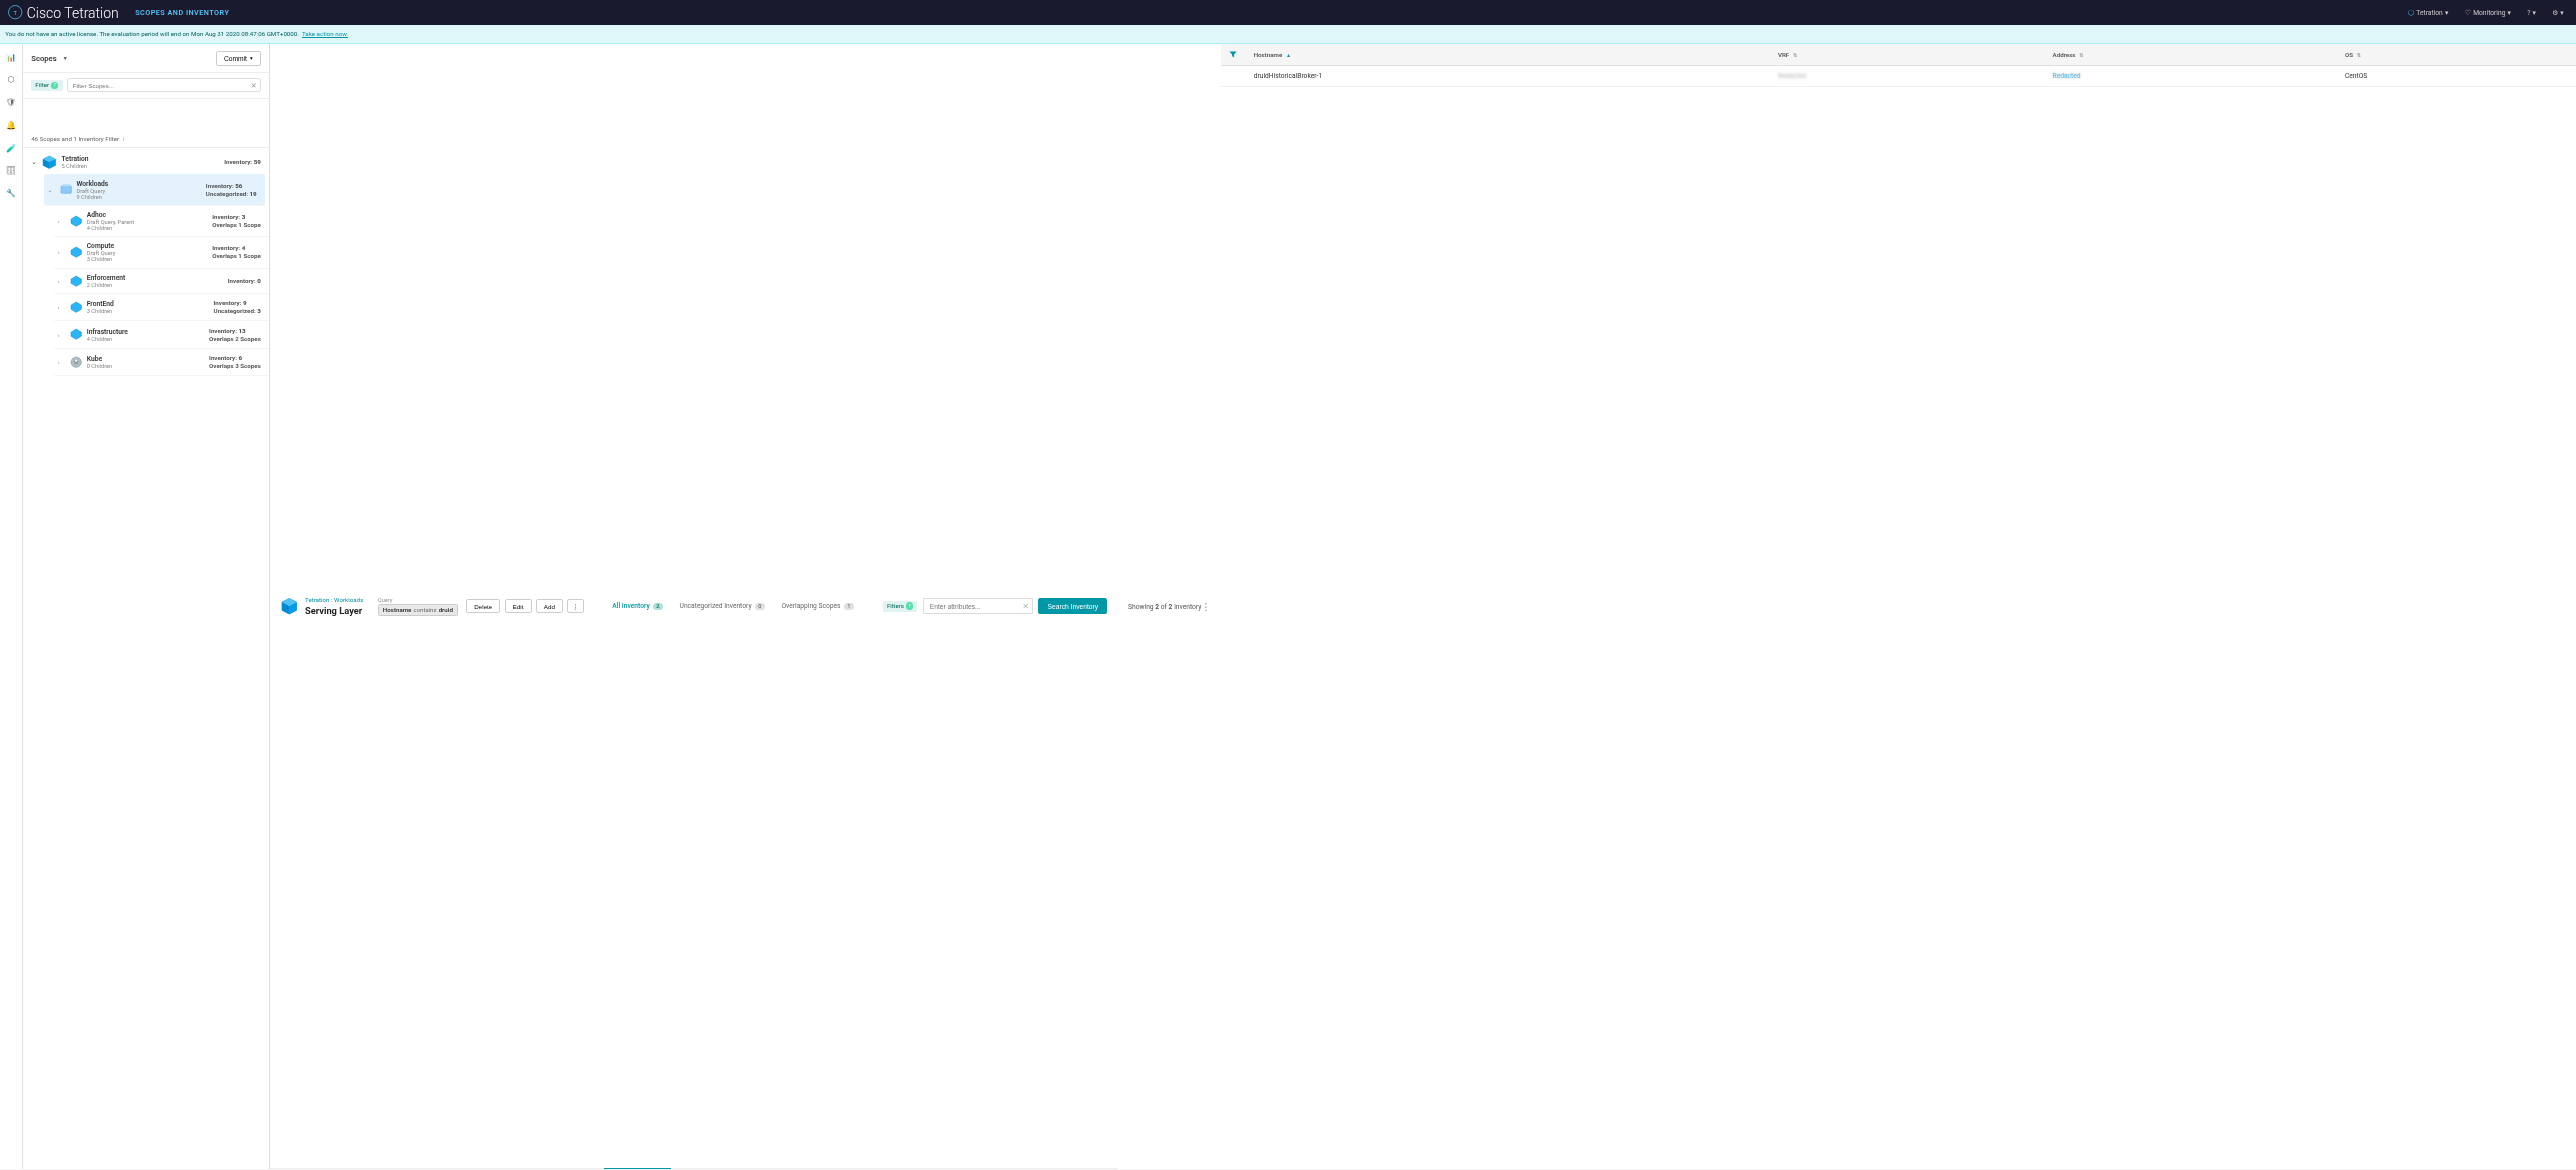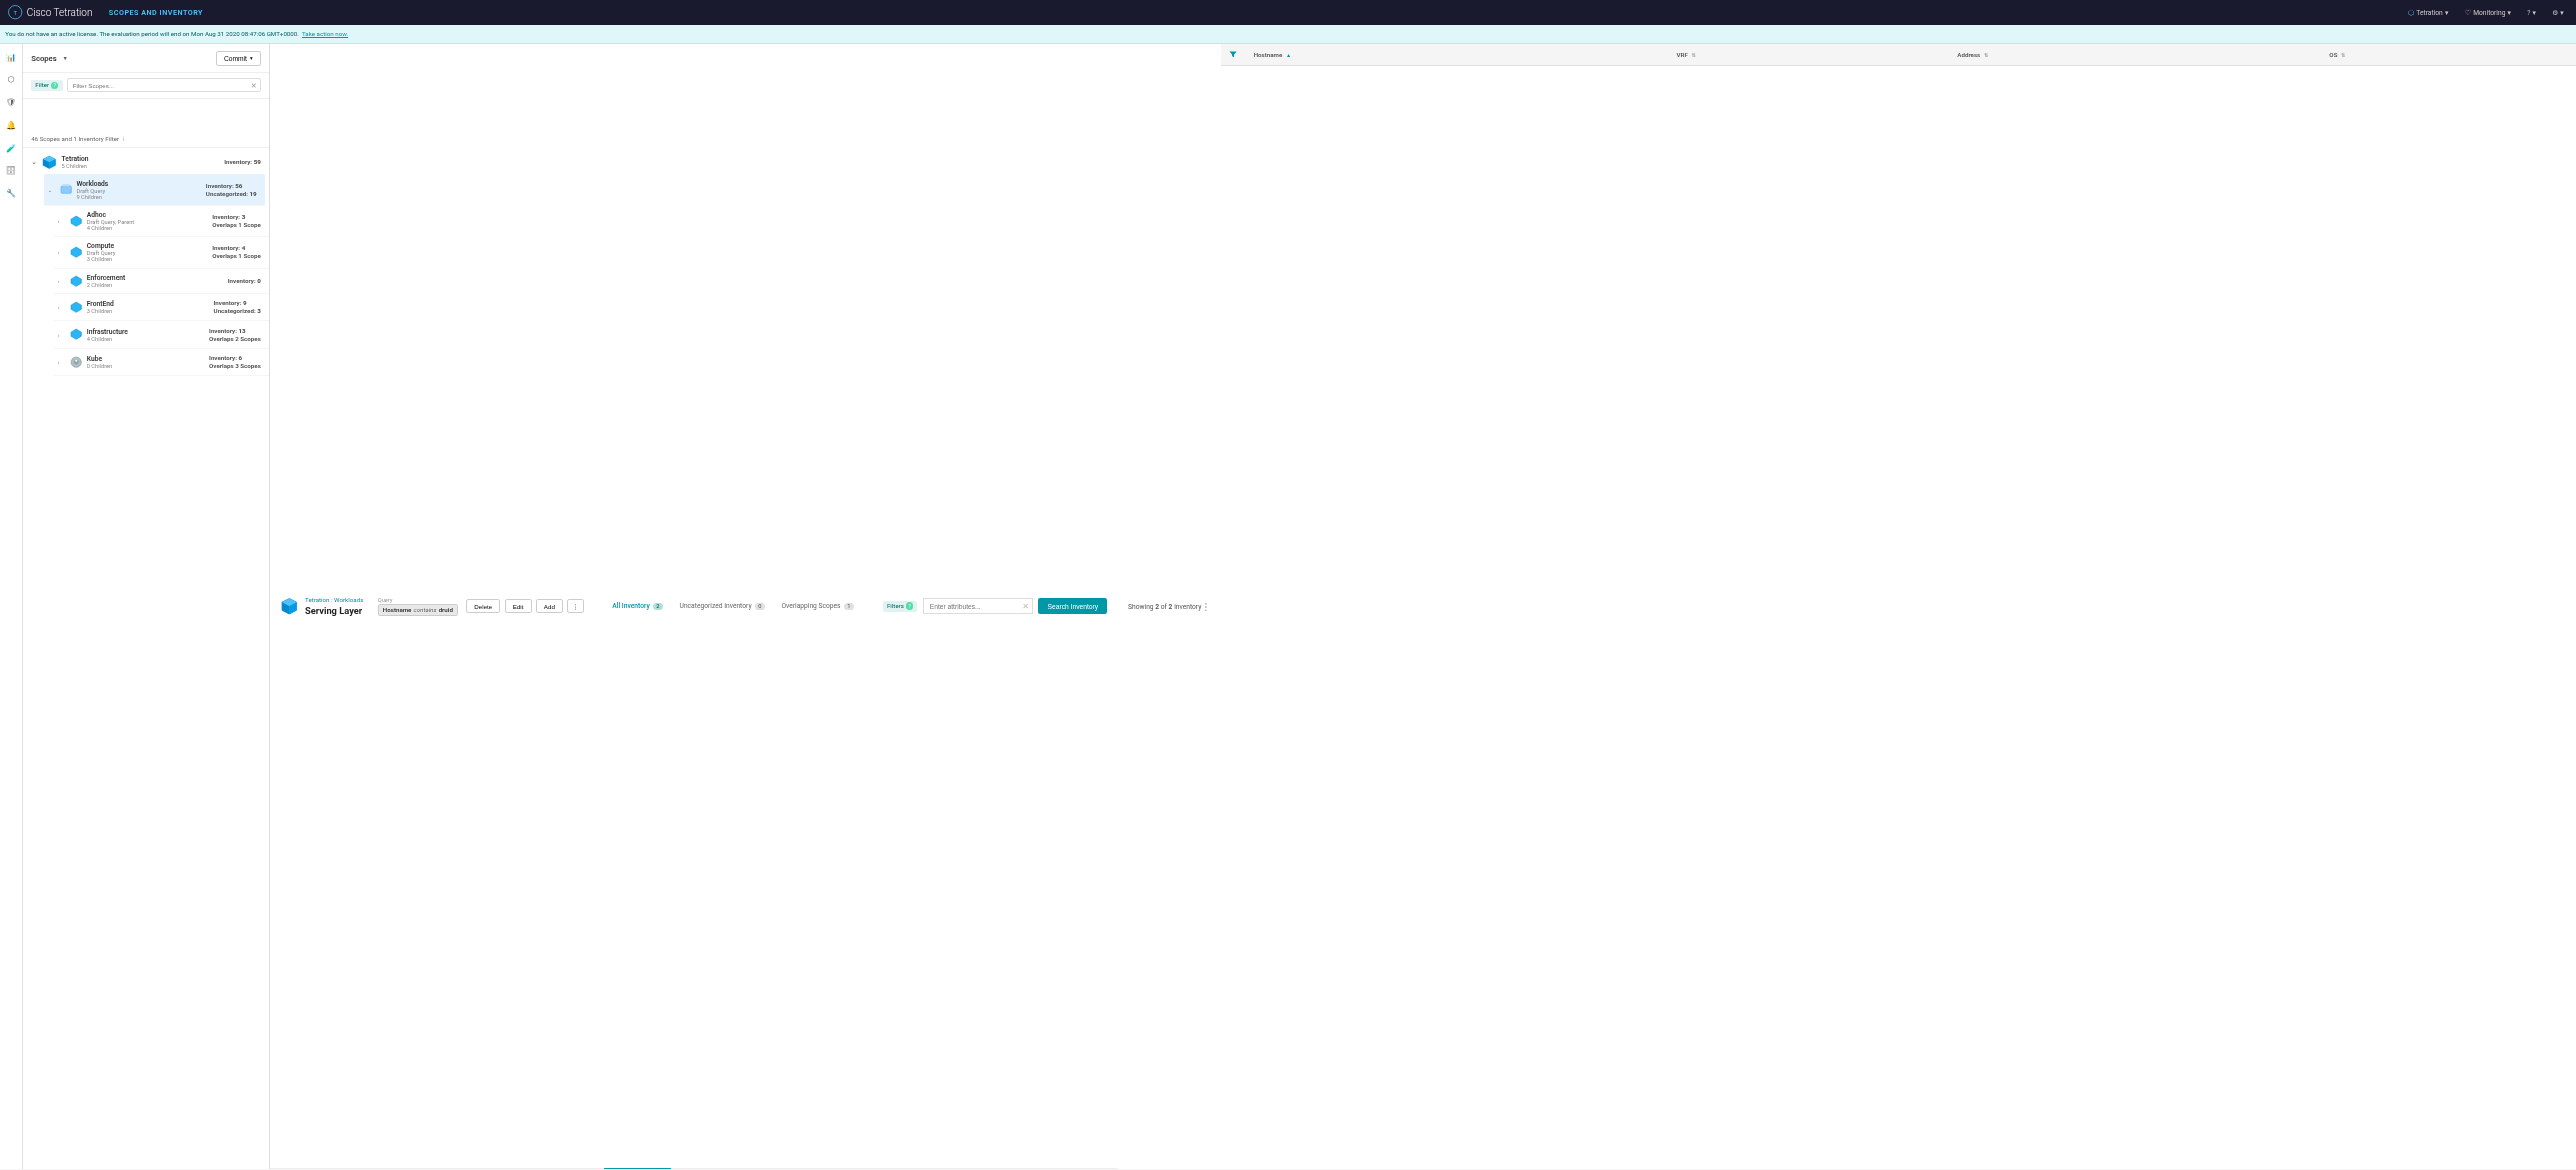--- a/index.html
+++ b/index.html
@@ -4,21 +4,21 @@
   <style>
     * { box-sizing: border-box; margin: 0; padding: 0; }
     body { font-family: -apple-system, BlinkMacSystemFont, 'Segoe UI', Roboto, sans-serif; font-size: 6.7px; background: #f5f5f5; color: #333; overflow: hidden; }
 
     
     .top-nav {
       display: flex; align-items: center; height: 25px; background: #1a1a2e; padding: 0 8.2px; gap: 8.2px;
     }
     .top-nav .logo { display: flex; align-items: center; gap: 4.1px; }
     .top-nav .logo-icon { width: 14.4px; height: 14.4px; }
-    .top-nav .logo-text { color: #fff; font-size: 10px; font-weight: 300; }
+    .top-nav .logo-text { color: #fff; font-size: 14px; font-weight: 300; }
     .top-nav .page-title { color: #4fc3f7; font-size: 7.2px; font-weight: 600; letter-spacing: 0.5px; margin-left: 8.2px; }
     .top-nav-right { margin-left: auto; display: flex; align-items: center; gap: 8.2px; }
     .top-nav-btn { color: #ccc; font-size: 6.7px; display: flex; align-items: center; gap: 2.1px; cursor: pointer; padding: 2.1px 4.1px; border-radius: 2.1px; }
 
     
     .license-banner {
       background: #e0f7fa; padding: 5.2px; font-size: 6.2px; color: #006064; border-bottom: 0.5px solid #b2ebf2;
     }
     .license-banner a { color: #0097a7; text-decoration: underline; cursor: pointer; }
 
@@ -424,19 +424,30 @@
               <span>Address</span>
               <span class="sort-icon">⇅</span>
             </th>
             <th>
               <span>OS</span>
               <span class="sort-icon">⇅</span>
             </th>
           </tr>
         </thead>
         <tbody>
+          <tr class="table-row">
+            <td class="filter-icon-cell"></td>
+            <td>druidHistoricalBroker-1</td>
+            <td>
+              <span class="blurred">Redacted</span>
+            </td>
+            <td>
+              <span class="blurred" style="color:#4fc3f7;">Redacted</span>
+            </td>
+            <td>CentOS</td>
+          </tr>
         </tbody>
       </table>
     </div>
 
   </div>
 </div>
 
 
 </body></html>

